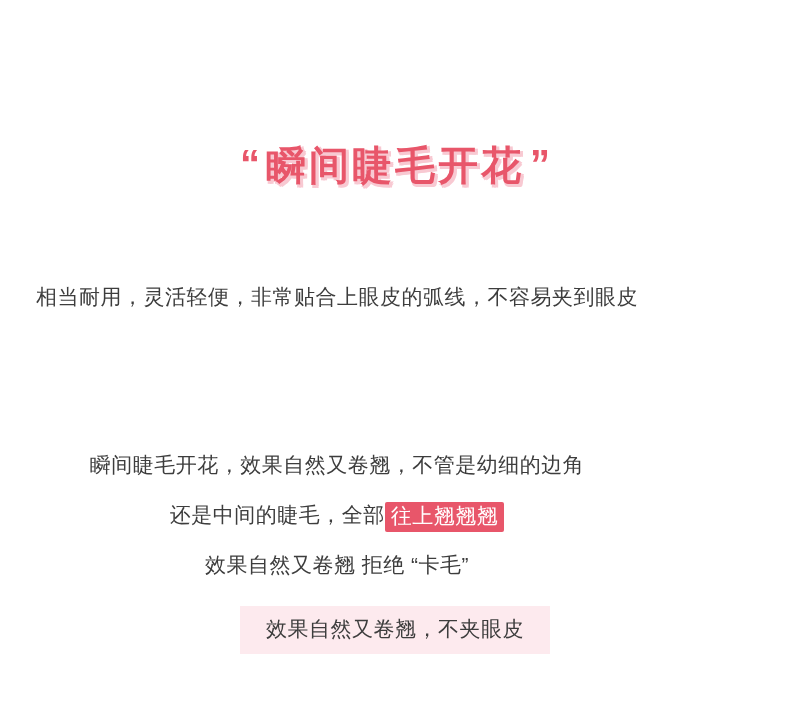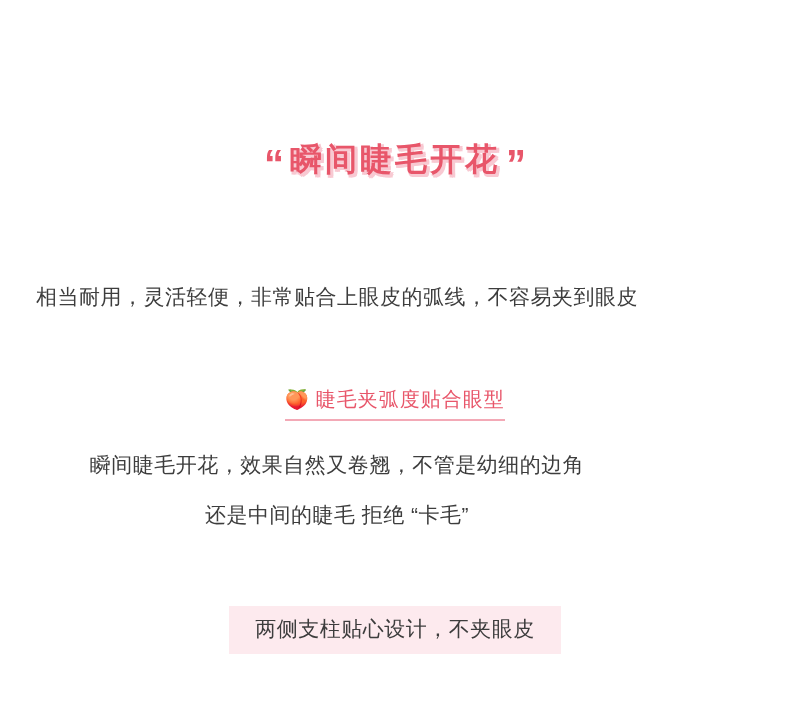--- a/index.html
+++ b/index.html
@@ -34,21 +34,21 @@
     font-size: 40px;
     font-weight: bold;
     color: #e8566a;
     vertical-align: top;
     position: relative;
     top: 4px;
     letter-spacing: 0;
   }
   .headline .headline-text {
     display: inline-block;
-    font-size: 32px;
+    font-size: 40px;
     font-weight: bold;
     letter-spacing: 3px;
     color: #e8566a;
     text-shadow:
       2px 2px 0 #f8c9d2,
       3px 3px 0 #f8c9d2,
       1px 3px 0 #f8c9d2,
       3px 1px 0 #f8c9d2;
     padding: 0 6px;
   }
@@ -135,26 +135,26 @@
 <div class="page">
 
   <div class="headline">
     <span class="quote">“</span><span class="headline-text">瞬间睫毛开花</span><span class="quote">”</span>
   </div>
 
   <div class="body-block para1">
     <div class="line">相当耐用，灵活轻便，非常贴合上眼皮的弧线，不容易夹到眼皮</div>
   </div>
 
-  <div class="subhead-wrap">
-    <span class="subhead"><span class="emoji">🍑</span><span>睫毛夹弧度贴合眼型</span></span>
-  </div>
 
   <div class="body-block para2">
     <div class="line">瞬间睫毛开花，效果自然又卷翘，不管是幼细的边角</div>
-    <div class="line">还是中间的睫毛 拒绝 “卡毛”</div>
+    <div class="line">
+      <span>还是中间的睫毛，全部</span><span class="hl-solid">往上翘翘翘</span>
+    </div>
+    <div class="line">效果自然又卷翘 拒绝 “卡毛”</div>
   </div>
 
   <div class="banner-wrap">
-    <span class="banner">两侧支柱贴心设计，不夹眼皮</span>
+    <span class="banner">效果自然又卷翘，不夹眼皮</span>
   </div>
 
 </div>
 
 </body></html>

